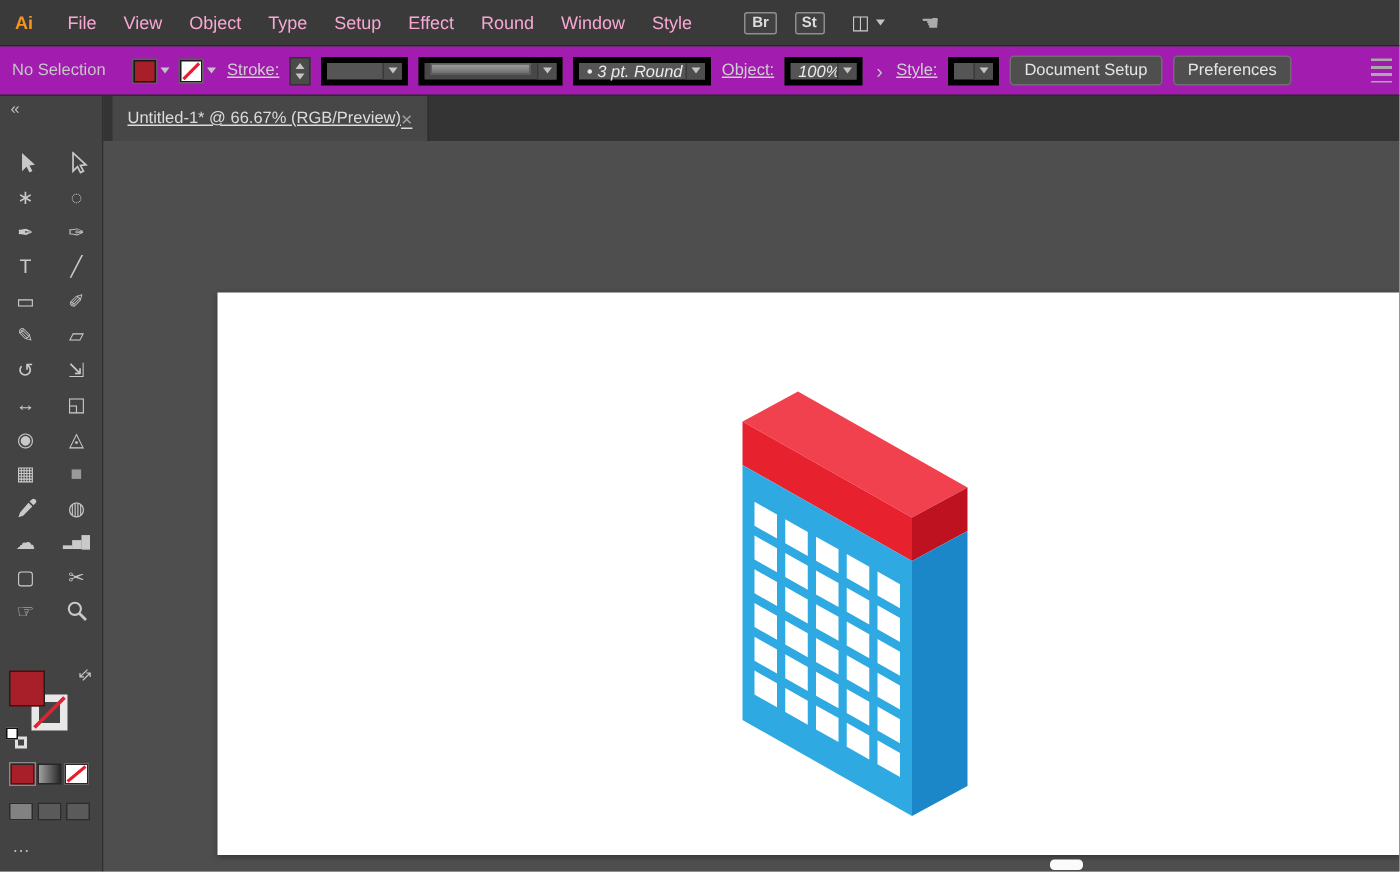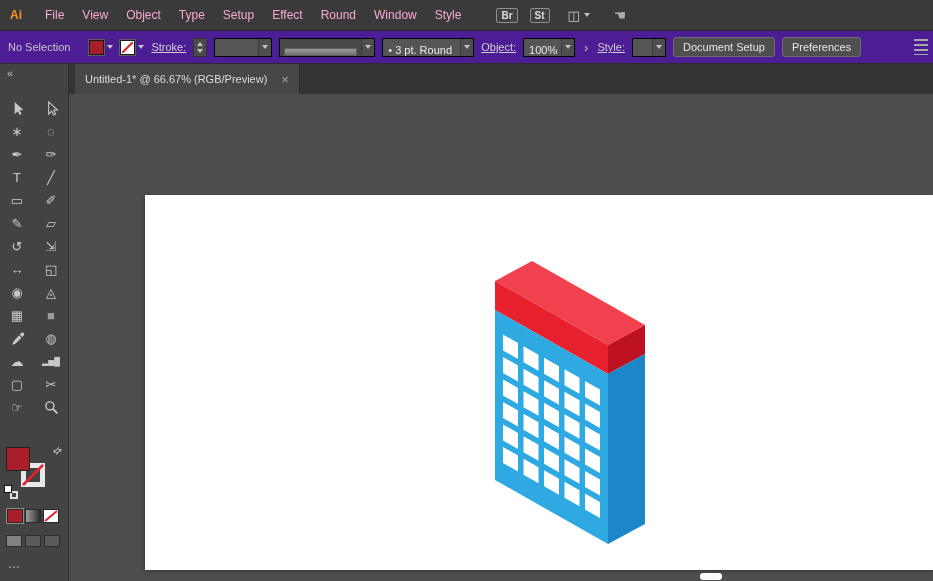--- a/index.html
+++ b/index.html
@@ -23,57 +23,57 @@
     border:1px solid #8E8E8E; border-radius:2px; background:#414141; color:#DDD;
     font-size:10px; font-weight:bold; padding:1px 4px;
   }
   #brchip { margin-left:26px; }
   #stchip { margin-left:12px; }
   .arr { display:inline-flex; align-items:center; gap:4px; margin-left:18px; color:#C9C9C9; font-size:13px; }
   .touch { margin-left:24px; font-size:14px; color:#ABABAB; }
 
   
   #controlbar {
-    height:33px; background:#4c1d95; border-bottom:1px solid #2B2B2B;
+    height:33px; background:#a21caf; border-bottom:1px solid #2B2B2B;
     display:flex; align-items:center; padding:0 8px; gap:7px;
   }
   #selstatus { margin-right:12px; color:#C6C6C6; }
   .cl { color:#CFCFCF; text-decoration:underline; cursor:pointer; }
   .swg { display:inline-flex; align-items:center; gap:3px; }
   .sw { width:15px; height:15px; display:inline-block; border:1px solid #1A1A1A; box-shadow:0 0 0 1px #5E5E5E; position:relative; }
   .sw.none { background:#FFF; }
   .sw.none svg { position:absolute; left:0; top:0; width:100%; height:100%; }
   .tri { width:0; height:0; border-left:3.5px solid transparent; border-right:3.5px solid transparent; border-top:4px solid #C4C4C4; display:inline-block; }
   .triu{ width:0; height:0; border-left:3.5px solid transparent; border-right:3.5px solid transparent; border-bottom:4px solid #C4C4C4; display:inline-block; }
   .stepper {
     width:14px; height:19px; background:#4B4B4B; border:1px solid #323232;
     display:inline-flex; flex-direction:column; align-items:center; justify-content:space-evenly;
   }
-  .combo { background:#555; border:1px solid #000000; height:19px; display:inline-flex; align-items:flex-end; }
+  .combo { background:#555; border:4px solid #000000; height:19px; display:inline-flex; align-items:flex-start;font-style:italic; }
   .combo .val { flex:1; padding:0 5px; color:#EAEAEA; white-space:nowrap; overflow:hidden; }
   .cbtn { width:13px; align-self:stretch; display:inline-flex; align-items:center; justify-content:center; border-left:1px solid #3A3A3A; background:#4E4E4E; }
   .combo.dis { background:#484848; }
   .pv { flex:1; height:8px; margin:0 4px; background:linear-gradient(#9C9C9C,#6E6E6E); border:1px solid #5E5E5E; }
   .w58{width:58px} .w96{width:96px} .w92{width:92px} .w52{width:52px} .w34{width:34px}
   .chev { font-size:13px; color:#C2C2C2; margin:0 2px; }
   .raised {
     font-family:"Liberation Sans",sans-serif; font-size:11px; height:20px;
     background:#4F4F4F; border:1px solid #6E6E6E; border-radius:3px; color:#E5E5E5; padding:0 9px;
   }
   #docsetup { }
   #dockicon { margin-left:auto; margin-right:-3px; width:14px; height:16px;
     background:repeating-linear-gradient(to bottom,#A9A9A9 0 2px,transparent 2px 5px); }
 
   
   #tabrow { display:flex; height:30px; }
   #tbhead { width:69px; background:#434343; border-right:1px solid #2F2F2F; padding:3px 0 0 7px; color:#C2C2C2; font-size:11px; }
   #tabstrip { flex:1; background:#343434; display:flex; align-items:stretch; padding-left:6px; }
   .tab {
-    background:#474747; display:flex; align-items:center; gap:14px; padding:0 10px;
-    border-right:1px solid #2B2B2B; font-size:11px; color:#DCDCDC;
+    background:#474747; display:flex; align-items:center; padding:0 10px;
+    border-right:1px solid #2B2B2B; font-size:11px; color:#DCDCDC;text-decoration:underline;
   }
   .tclose { color:#A3A3A3; font-size:13px; cursor:pointer; }
 
   
   #main { display:flex; height:487px; }
   #toolbar { width:69px; background:#434343; border-right:1px solid #2F2F2F; position:relative; }
   #tools { display:grid; grid-template-columns:1fr 1fr; padding-top:3px; }
   .tool { height:23px; display:flex; align-items:center; justify-content:center; color:#C9C9C9; font-size:13px; cursor:pointer; }
   .tool.sm { font-size:8px; letter-spacing:0; }
   .tool.gray { color:#9A9A9A; }

